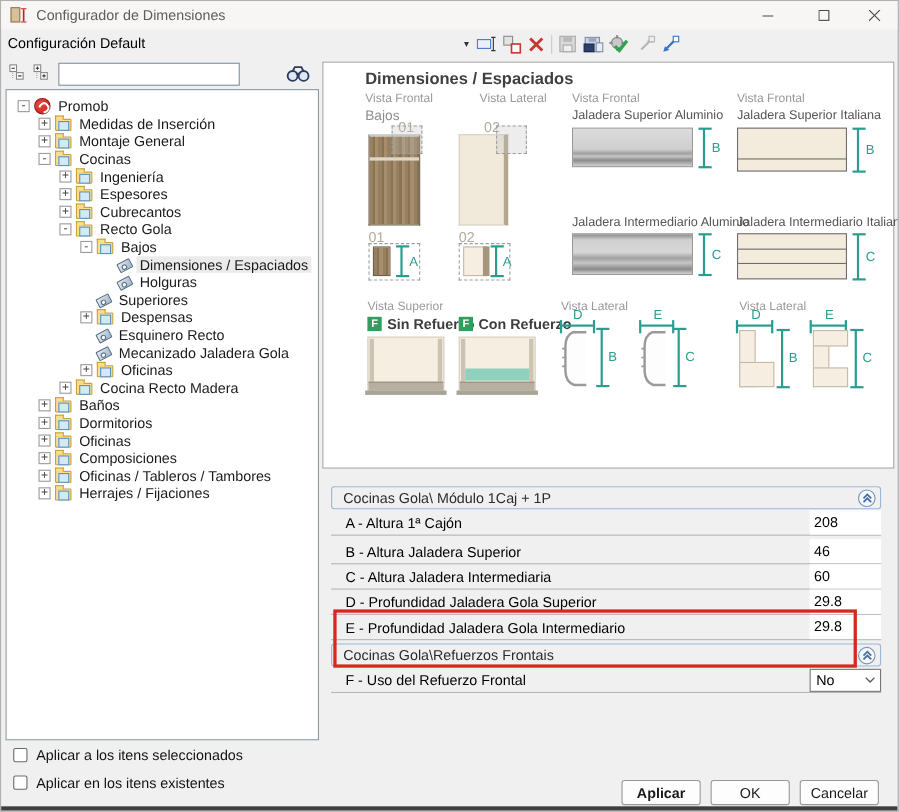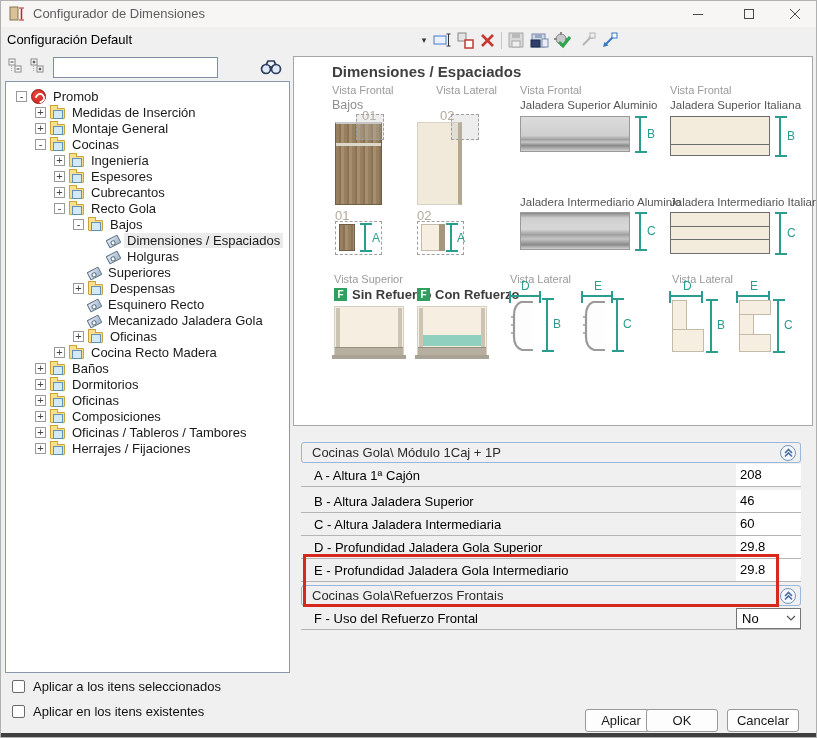--- a/index.html
+++ b/index.html
@@ -88,21 +88,21 @@
   .pdrop-v{flex:1;}
   .pdrop-ch{margin-right:4px;display:flex;}
   .redbox{position:absolute;left:2px;top:112px;width:476px;height:53px;border:3px solid #d7281e;pointer-events:none;}
 
   
   .cbrow{position:absolute;left:11px;display:flex;align-items:center;height:18px;cursor:pointer;}
   .cbrow.c1{top:676px;} .cbrow.c2{top:701px;}
   .cbox{width:13px;height:13px;background:#fff;border:1px solid #6a6a6a;border-radius:2px;margin-right:8px;flex:none;}
   .cblabel{font-size:13px;color:#111;}
   .fbtn{position:absolute;top:708px;width:72px;height:23px;background:#fdfdfd;border:1px solid #999;border-radius:3px;font-size:13px;color:#1a1a1a;cursor:pointer;}
-  .fbtn.b0{left:584px;} .fbtn.b1{left:645px;} .fbtn.b2{left:726px;}
+  .fbtn.b0{left:564px;font-weight:bold;} .fbtn.b1{left:645px;} .fbtn.b2{left:726px;}
 </style>
 </head>
 <body>
 
 <div class="win">
 
   <div class="titlebar">
     <span class="app-icon"><svg width="16" height="16">
           <rect x="1" y="1" width="8" height="13" fill="#d8c196" stroke="#8a7450"></rect>
           <line x1="12.5" y1="2.5" x2="12.5" y2="13.5" stroke="#c22222" stroke-width="1.5"></line>

